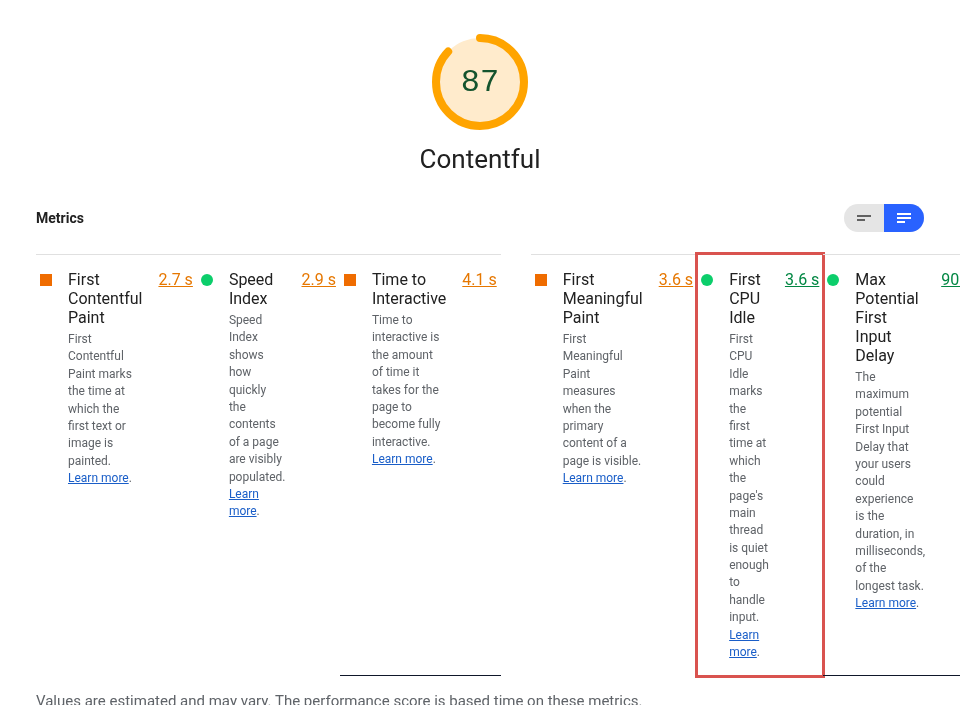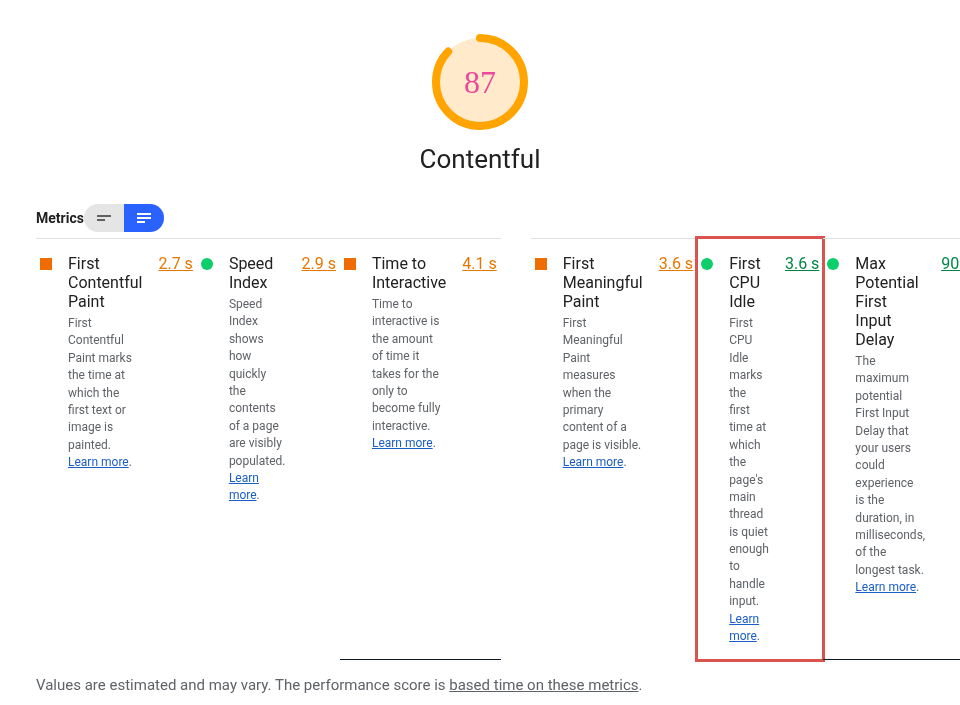--- a/index.html
+++ b/index.html
@@ -26,36 +26,36 @@
     height: 100px;
   }
   .gauge svg { width: 100%; height: 100%; }
   .gauge .score {
     position: absolute;
     inset: 0;
     display: flex;
     align-items: center;
     justify-content: center;
     font-size: 32px;
-    color: #ec4899;
-    font-family: Liberation Serif, serif;
+    color: #14532d;
+    font-family: Liberation Mono, monospace;
   }
   .category-title {
     margin-top: 12px;
     font-size: 26px;
     font-weight: 400;
     color: #212121;
   }
 
   
   .metrics-row {
     display: flex;
     align-items: center;
-    justify-content: flex-start;
-    margin: 30px 36px 6px 36px;
+    justify-content: space-between;
+    margin: 30px 36px 22px 36px;
   }
   .metrics-label {
     font-weight: 700;
     font-size: 14px;
     color: #212121;
   }
   .view-toggle {
     display: flex;
     background: #e5e5e5;
     border-radius: 18px;
@@ -187,21 +187,21 @@
         <div class="metric-body">
           <div class="metric-title">Speed Index</div>
           <div class="metric-desc"><span>Speed Index shows how quickly the contents of a page are visibly populated. </span><a>Learn more</a>.</div>
         </div>
         <div class="metric-value val-orange">2.9 s</div>
       </div>
       <div class="metric">
         <div class="metric-dot orange"></div>
         <div class="metric-body">
           <div class="metric-title">Time to Interactive</div>
-          <div class="metric-desc"><span>Time to interactive is the amount of time it takes for the only to become fully interactive. </span><a>Learn more</a>.</div>
+          <div class="metric-desc"><span>Time to interactive is the amount of time it takes for the page to become fully interactive. </span><a>Learn more</a>.</div>
         </div>
         <div class="metric-value val-orange">4.1 s</div>
       </div>
     </div>
   <div class="col" id="col-right">
       <div class="metric">
         <div class="metric-dot orange"></div>
         <div class="metric-body">
           <div class="metric-title">First Meaningful Paint</div>
           <div class="metric-desc"><span>First Meaningful Paint measures when the primary content of a page is visible. </span><a>Learn more</a>.</div>

